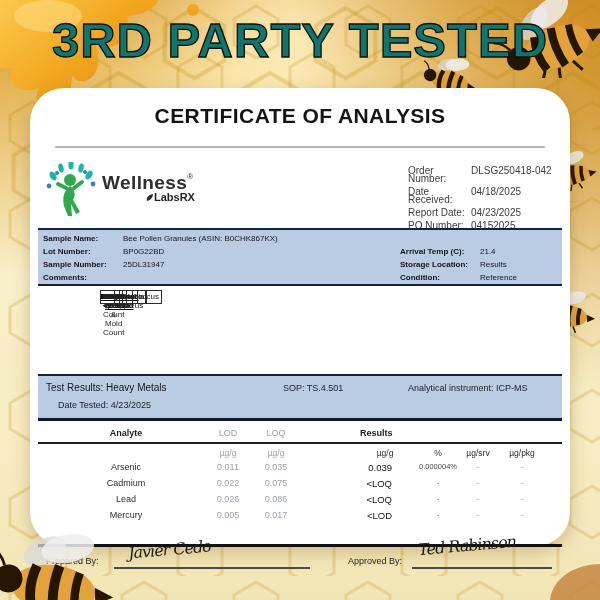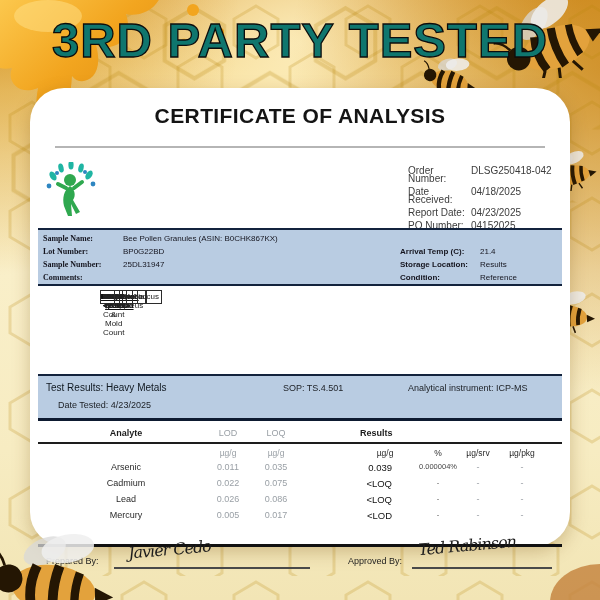--- a/index.html
+++ b/index.html
@@ -44,21 +44,21 @@
 
   .order-info{left:378px;top:79px;width:160px;}
   .order-row{position:static;display:flex;margin-bottom:5px;}
   .order-row span{position:static;font-size:10px;color:#3c3c3c;line-height:8px;}
   .order-row .ol{width:63px;}
 
   .blue-box{left:8px;width:524px;background:#b9cce2;
     border-top:2px solid #13233d;border-bottom:2px solid #13233d;box-sizing:border-box;}
   .sample-box{top:140px;height:58px;}
   .sb-line{position:static;font-size:8px;line-height:13px;color:#15151f;white-space:nowrap;}
-  .sb-labels-l{left:5px;top:2px;}  .sb-labels-l .sb-line{font-weight:bold;font-family:Liberation Serif, serif;}
+  .sb-labels-l{left:5px;top:2px;}  .sb-labels-l .sb-line{font-weight:bold;}
   .sb-values-l{left:85px;top:2px;}
   .sb-labels-r{left:362px;top:15px;} .sb-labels-r .sb-line{font-weight:bold;}
   .sb-values-r{left:442px;top:15px;}
 
   .micro-table{left:70px;top:202px;width:400px;border-collapse:collapse;table-layout:fixed;}
   .micro-table th{font-size:8px;font-weight:bold;text-decoration:underline;color:#111;
     padding:2px 0 3px 0;border:none;}
   .micro-table td{border:1px solid #2b2b2b;font-size:8px;color:#222;text-align:center;
     padding:1px 2px;height:10px;}
 
@@ -182,20 +182,27 @@
         <ellipse cx="37" cy="6" rx="2.6" ry="4.6" transform="rotate(14 37 6)"></ellipse>
         <ellipse cx="45" cy="13" rx="3" ry="5" transform="rotate(32 45 13)"></ellipse>
       </g>
       <g fill="#2e86c1">
         <circle cx="5" cy="24" r="2.4"></circle>
         <circle cx="13" cy="11" r="2"></circle>
         <circle cx="41" cy="10" r="2"></circle>
         <circle cx="49" cy="22" r="2.4"></circle>
       </g>
     </svg>
+    <div class="logo-text">
+      <span class="brand">Wellness</span><span class="brand-reg">®</span>
+      <svg class="leaf-ico" width="8" height="9" viewBox="0 0 8 9">
+        <path d="M7 1 C2 2 0 5 1 8 C5 7 7 4 7 1 Z" fill="#2b2b2b"></path>
+      </svg>
+      <span class="brand-sub">LabsRX</span>
+    </div>
   </div>
 
   <div class="order-info">
     <div class="order-row">
       <span class="ol">Order Number:</span>
       <span>DLSG250418-042</span>
     </div>
     <div class="order-row">
       <span class="ol">Date Received:</span>
       <span>04/18/2025</span>

